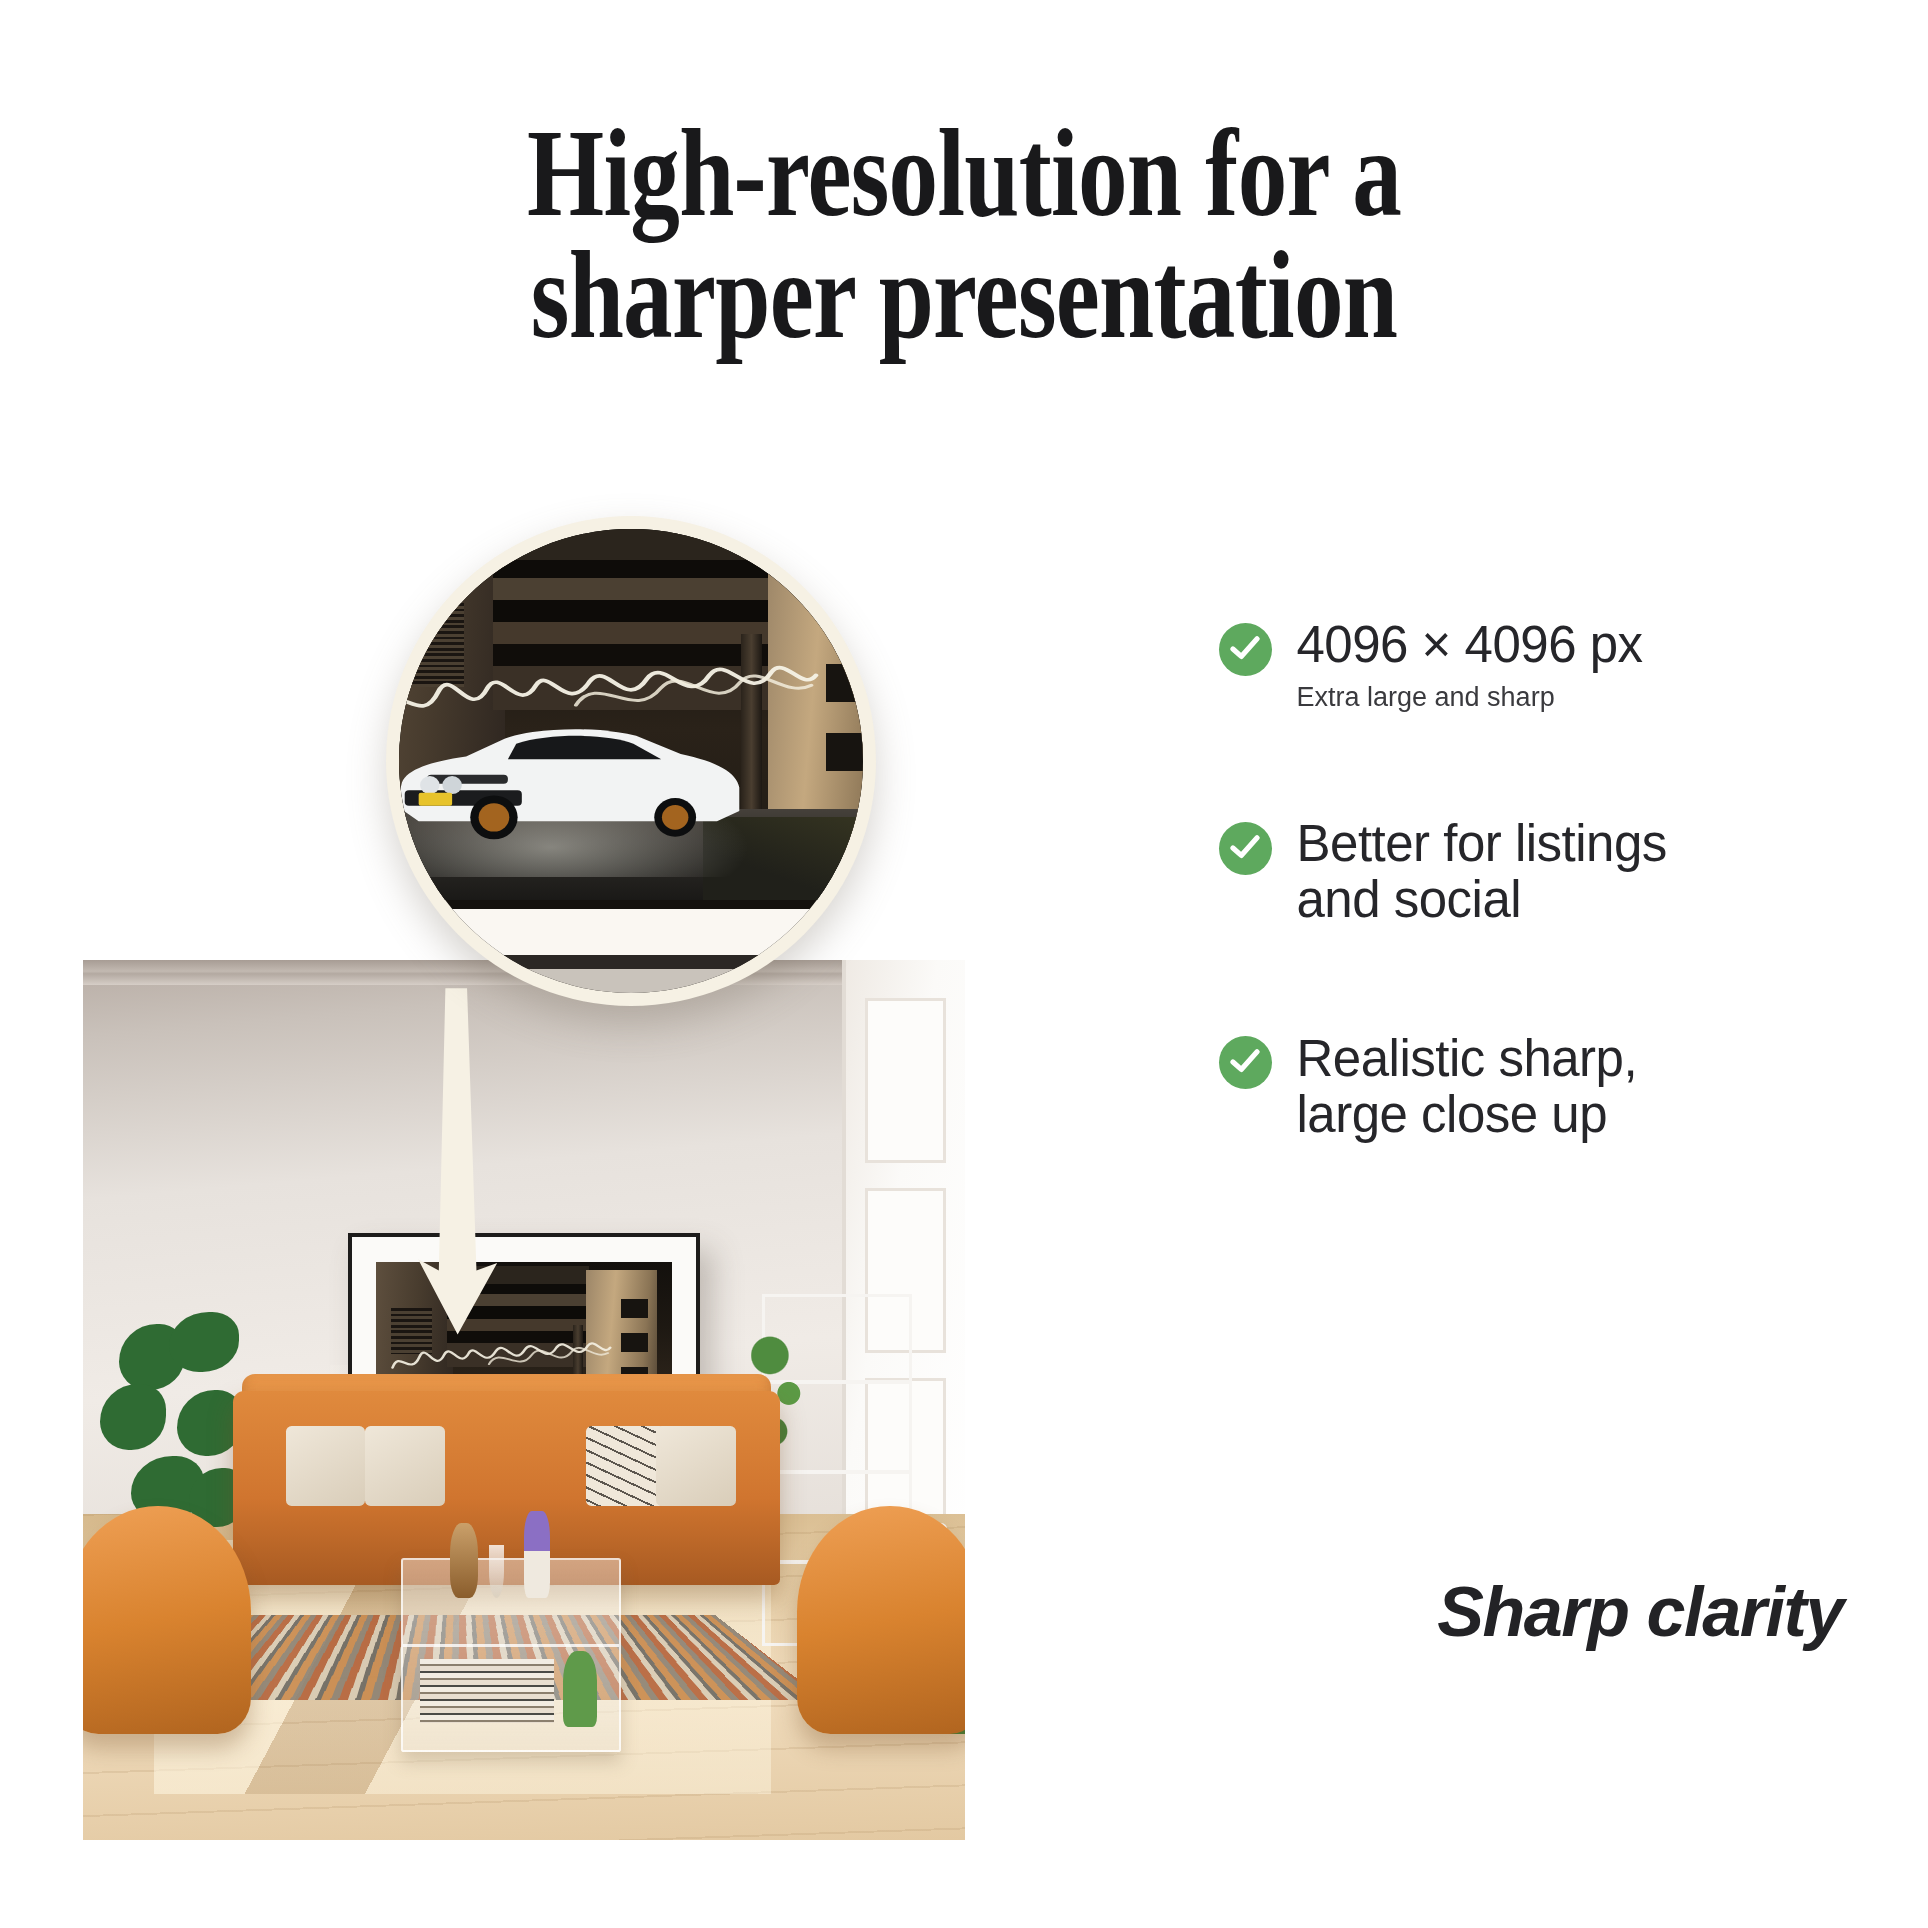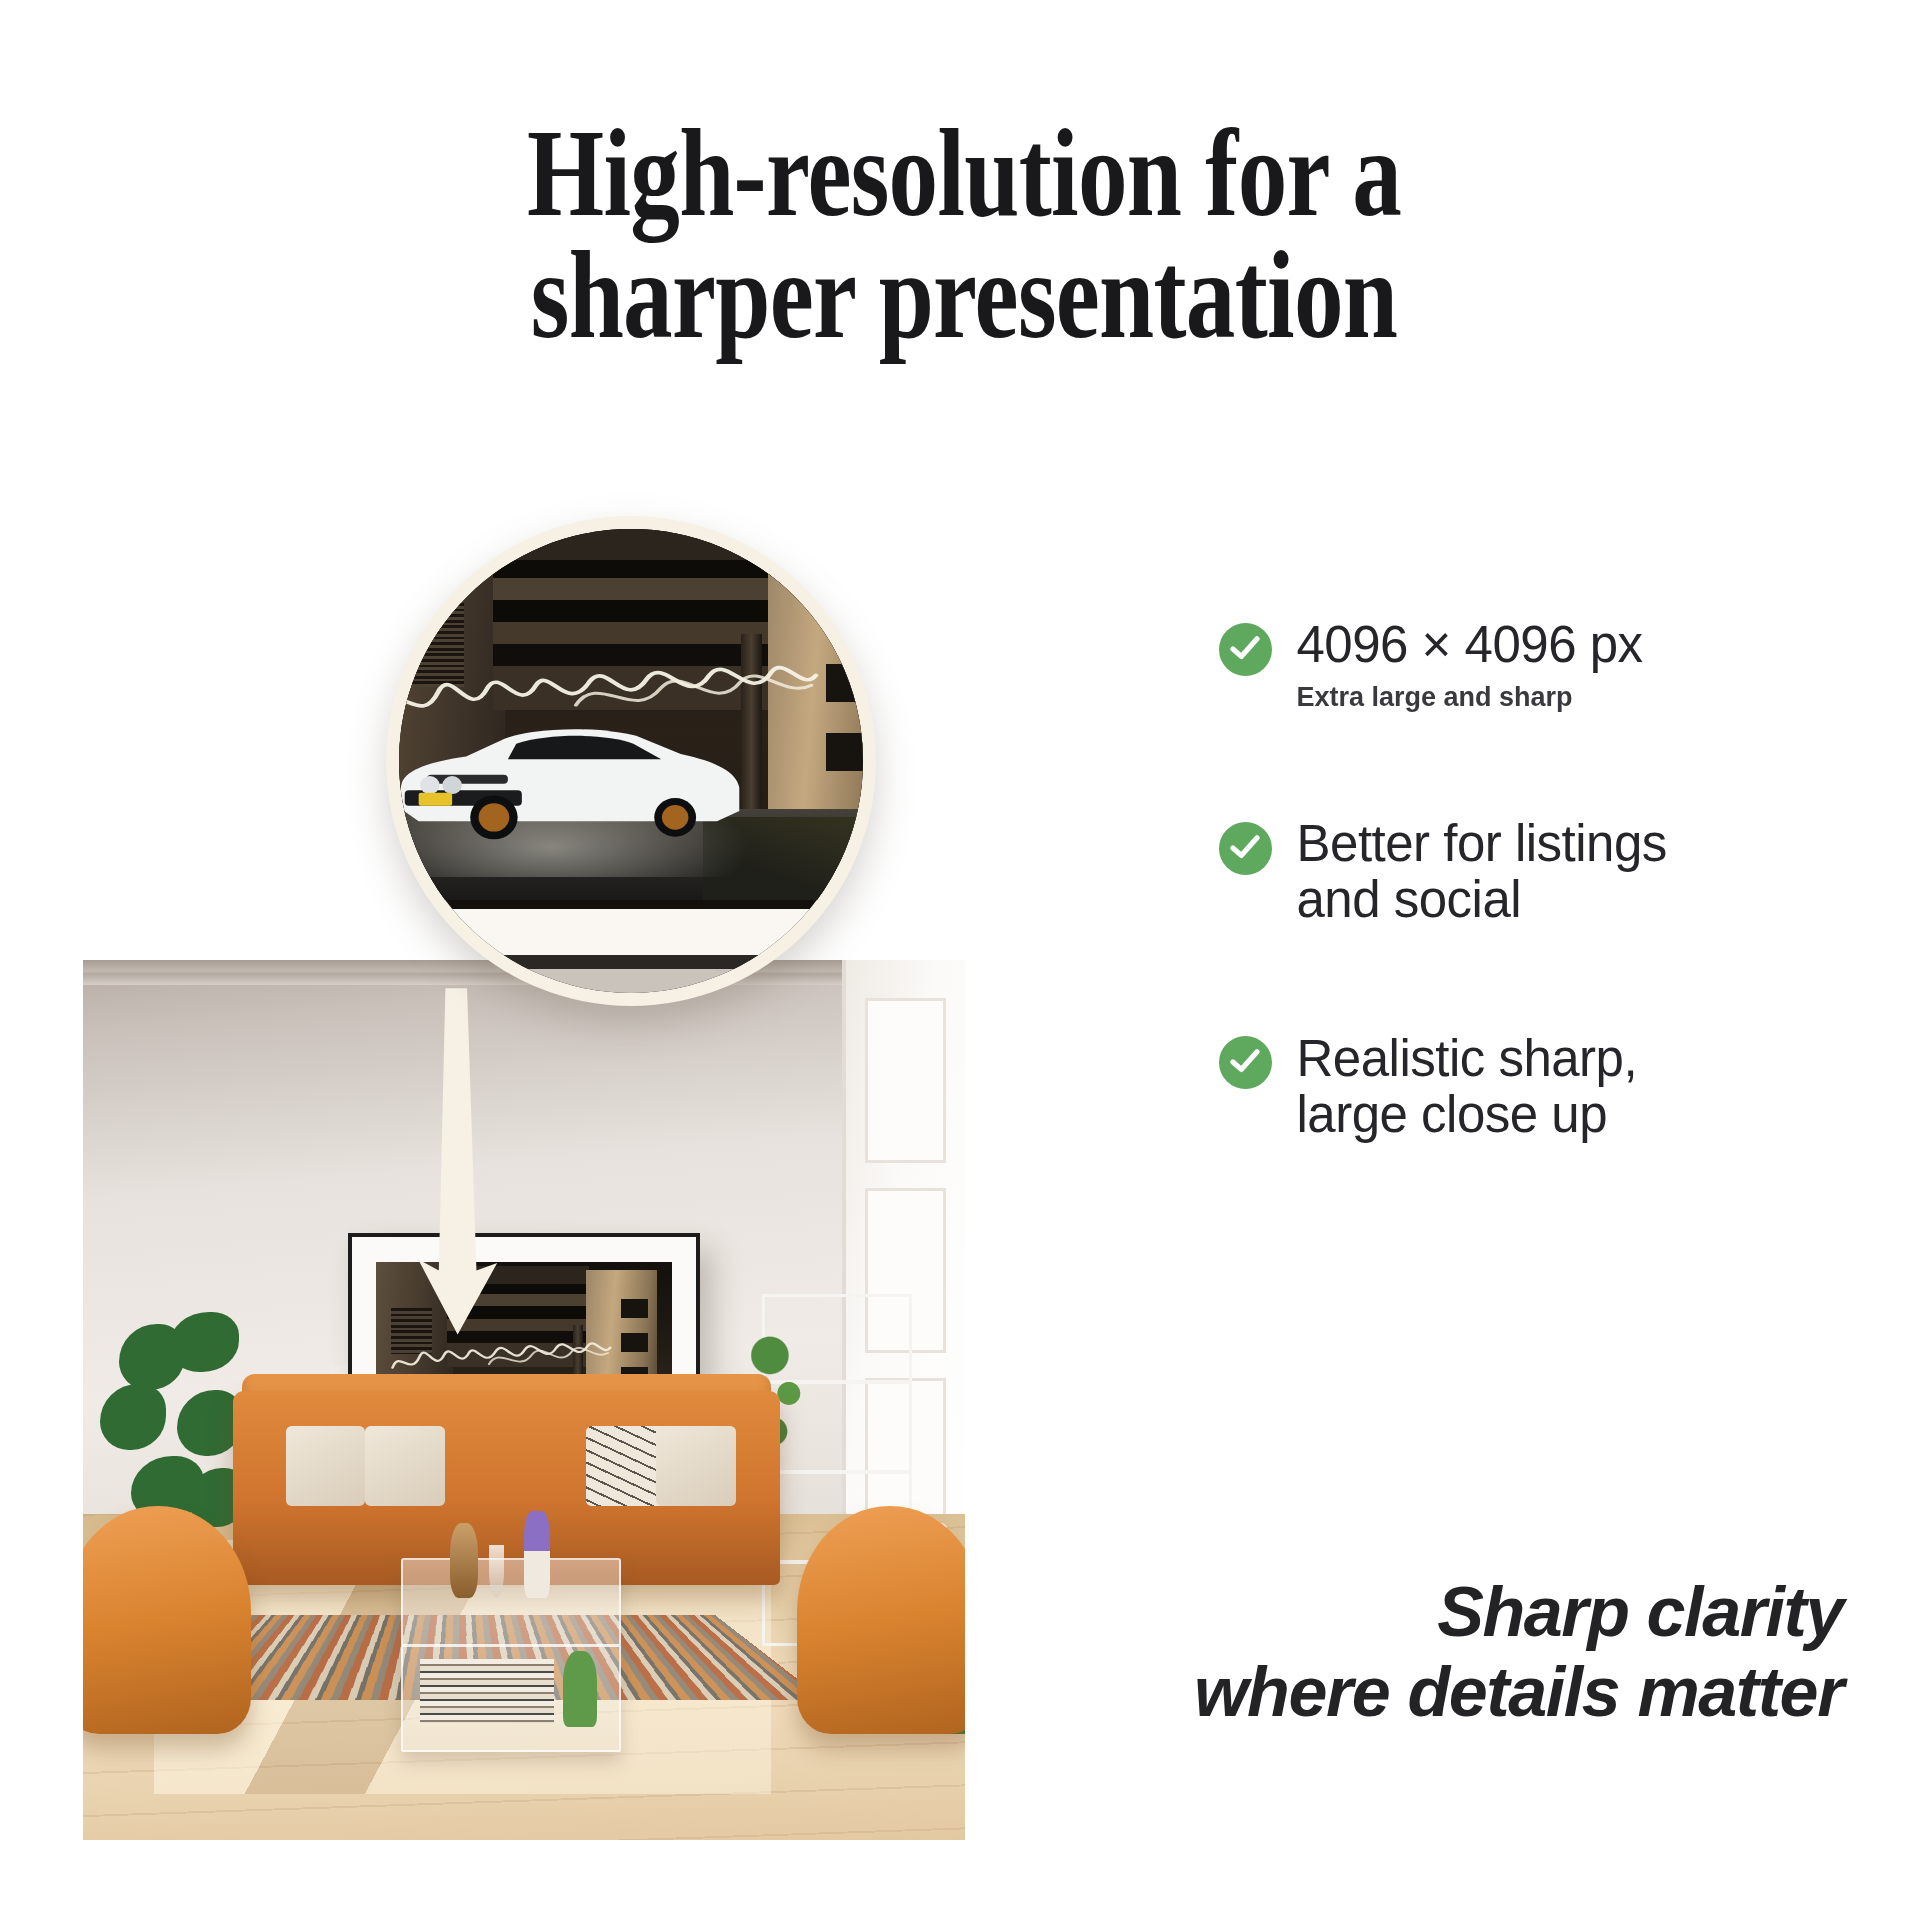--- a/index.html
+++ b/index.html
@@ -174,21 +174,21 @@
   
   #features { position:absolute; left:1219px; top:617px; width:659px; }
   .feature { display:flex; align-items:flex-start; margin-bottom:102px; }
   .check {
     flex:0 0 auto; width:53px; height:53px; border-radius:50%;
     background:#5ea95e; margin-right:24.5px; margin-top:5.6px; position:relative;
   }
   .check svg { position:absolute; left:11.3px; top:13px; width:30px; height:26px; }
   .f-text { }
   .f-title { font-size:51px; line-height:1.10; font-weight:400; color:#26262a; letter-spacing:-0.5px; }
-  .f-sub { font-size:27px; line-height:1.25; color:#3a3a3e; margin-top:7.5px;font-weight:bold; }
+  .f-sub { font-size:27px; line-height:1.25; color:#3a3a3e; margin-top:7.5px; }
 
   
   #tagline {
     position:absolute; right:85px; top:1573px; width:847px;
     text-align:right; font-style:italic; font-weight:bold;
     font-size:70px; line-height:1.14; color:#232326; letter-spacing:-1.4px;
   }
   #tagline span { display:block; }
 </style>
 </head>
@@ -388,15 +388,14 @@
     <div class="f-text">
       <div class="f-title">Realistic sharp,</div>
       <div class="f-title">large close up</div>
     </div>
   </div>
 
 </div>
 
 <div id="tagline">
   <span>Sharp clarity</span>
-  <span>where details matter</span>
 </div>
 
 
 </body></html>

